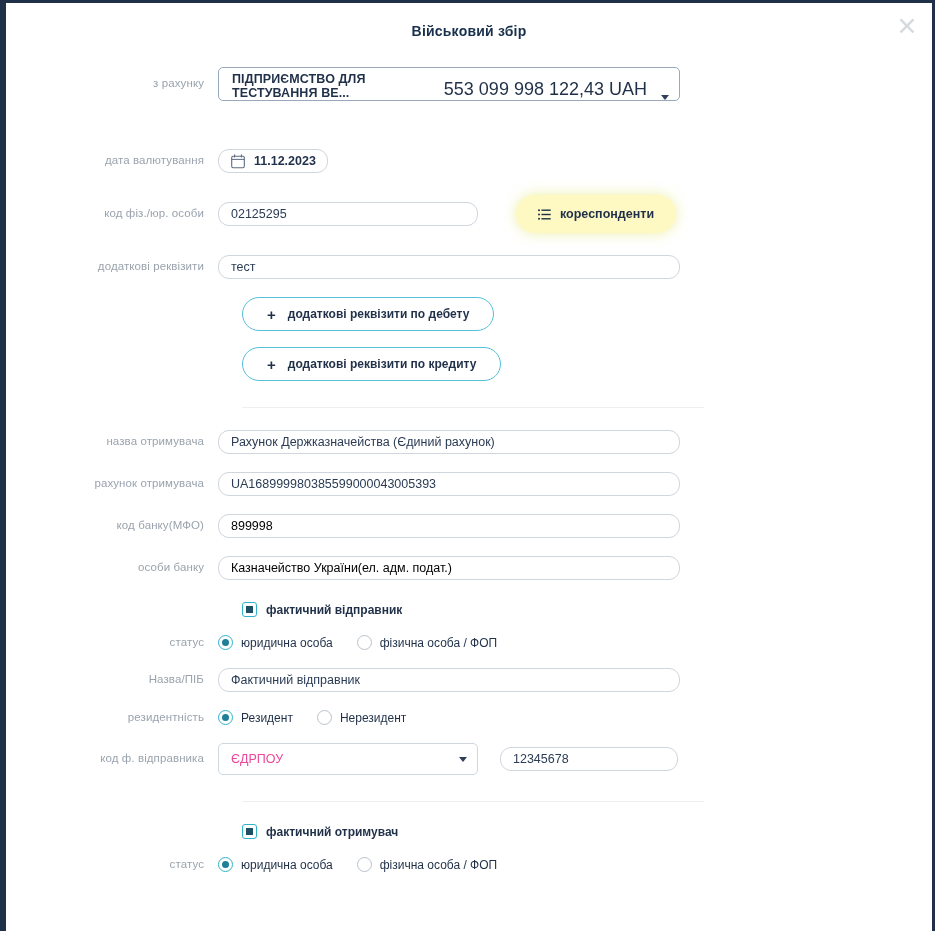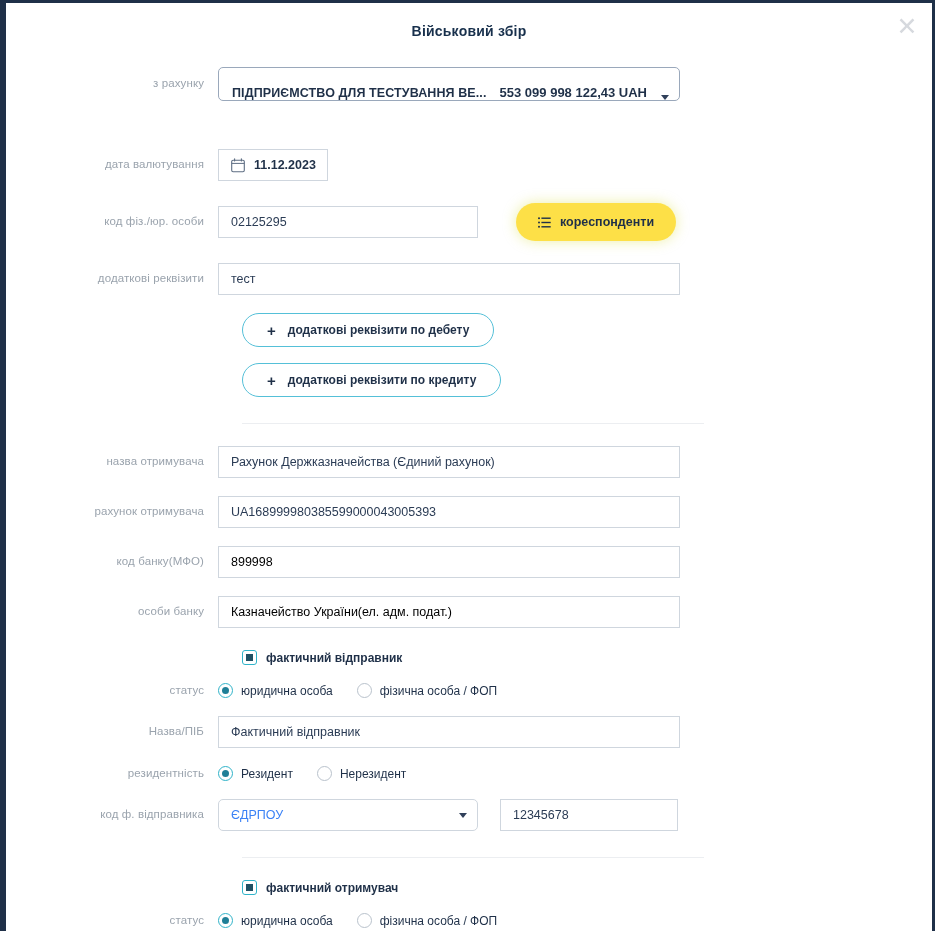--- a/index.html
+++ b/index.html
@@ -73,23 +73,23 @@
     line-height: 1.2;
   }
   .field-area {
     flex: 1;
     display: flex;
     align-items: center;
   }
 
   
   .input {
-    height: 32px;
+    height: 24px;
     border: 1px solid #cfd6de;
-    border-radius: 0;
+    border-radius: 11px;
     display: flex;
     align-items: center;
     padding: 0 12px;
     font-size: 12.5px;
     color: #2b3c55;
     background: #fff;
   }
   .input.ghost { color: #000000; }
   .input.w-full { width: 462px; }
   .input.w-mid  { width: 260px; }
@@ -107,56 +107,56 @@
     padding: 0 10px 0 13px;
     background: #fff;
   }
   .select-row .acct-name {
     font-size: 12.5px;
     color: #1f3048;
     font-weight: 600;
     letter-spacing: .1px;
   }
   .select-row .acct-bal {
-    font-size: 13px;
+    font-size: 18px;
     color: #1f3048;
-    font-weight: 700;
+    font-weight: 400;
     margin-left: auto;
     margin-right: 14px;
     white-space: nowrap;
   }
   .caret {
     width: 0; height: 0;
     border-left: 4px solid transparent;
     border-right: 4px solid transparent;
     border-top: 5px solid #30405a;
   }
   .select-plain {
     width: 260px; height: 32px;
     border: 1px solid #cfd6de;
     border-radius: 5px;
     display: flex; align-items: center;
     justify-content: space-between;
     padding: 0 10px 0 12px;
     font-size: 12.5px;
-    color: #3b82f6;
+    color: #ec4899;
     background: #fff;
   }
 
   
   .cal-icon { width: 14px; height: 15px; flex: 0 0 auto; }
 
   
   #correspondents-button {
     margin-left: 38px;
     height: 38px;
     padding: 0 22px;
     border: none;
     border-radius: 19px;
-    background: #fde047;
+    background: #fef9c3;
     color: #1f3048;
     font-size: 12.5px;
     font-weight: 700;
     display: flex;
     align-items: center;
     gap: 9px;
     cursor: pointer;
     font-family: "Liberation Sans", sans-serif;
     box-shadow: 0 0 14px rgba(202,212,0,.35);
   }

